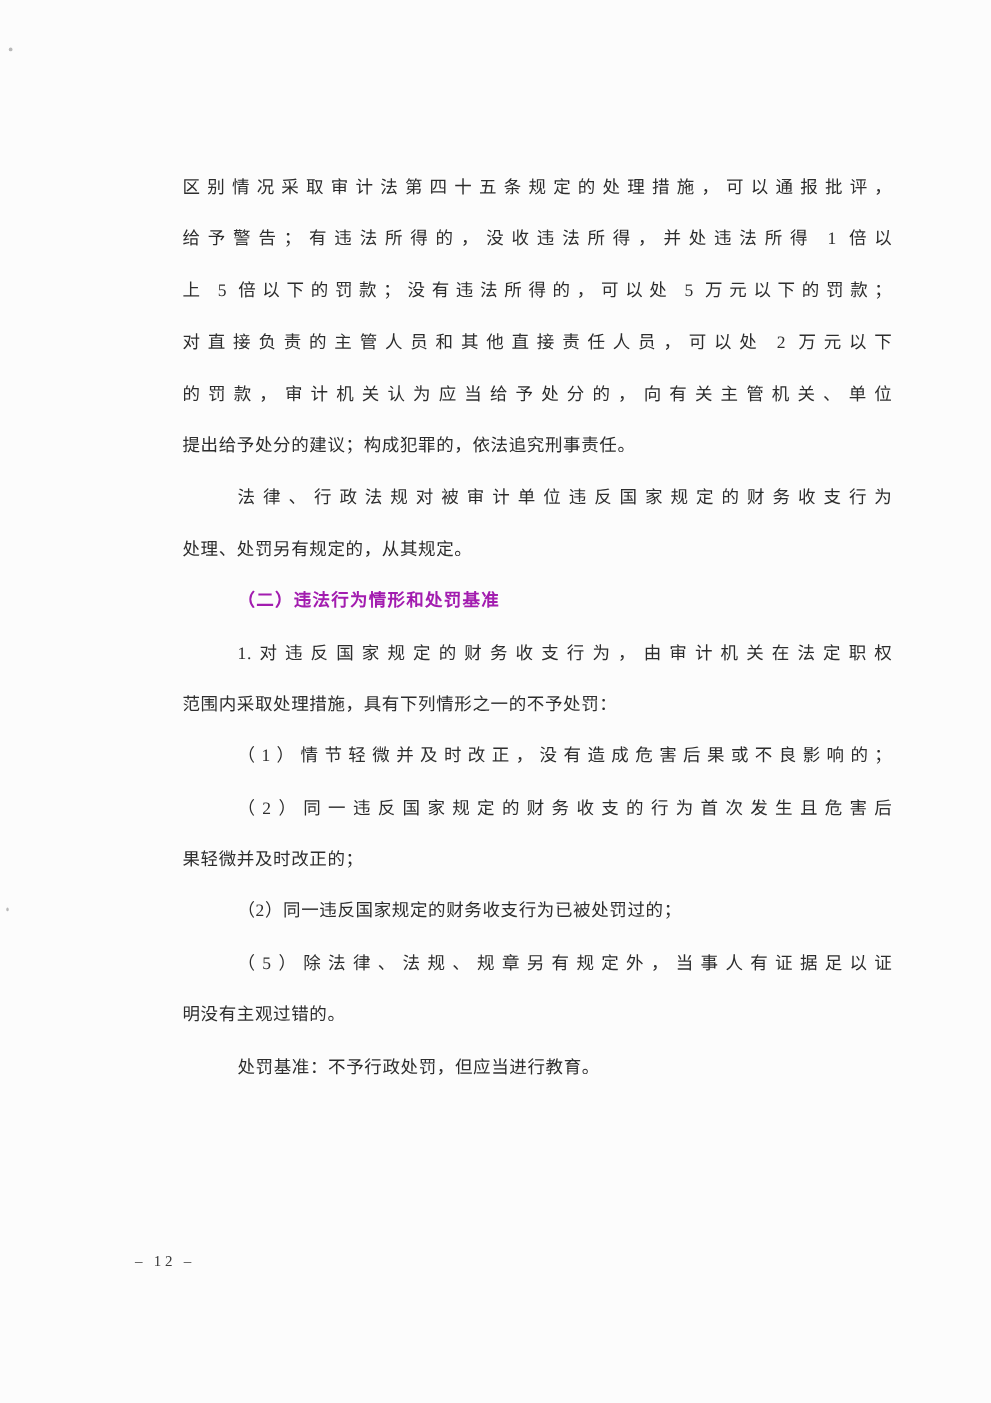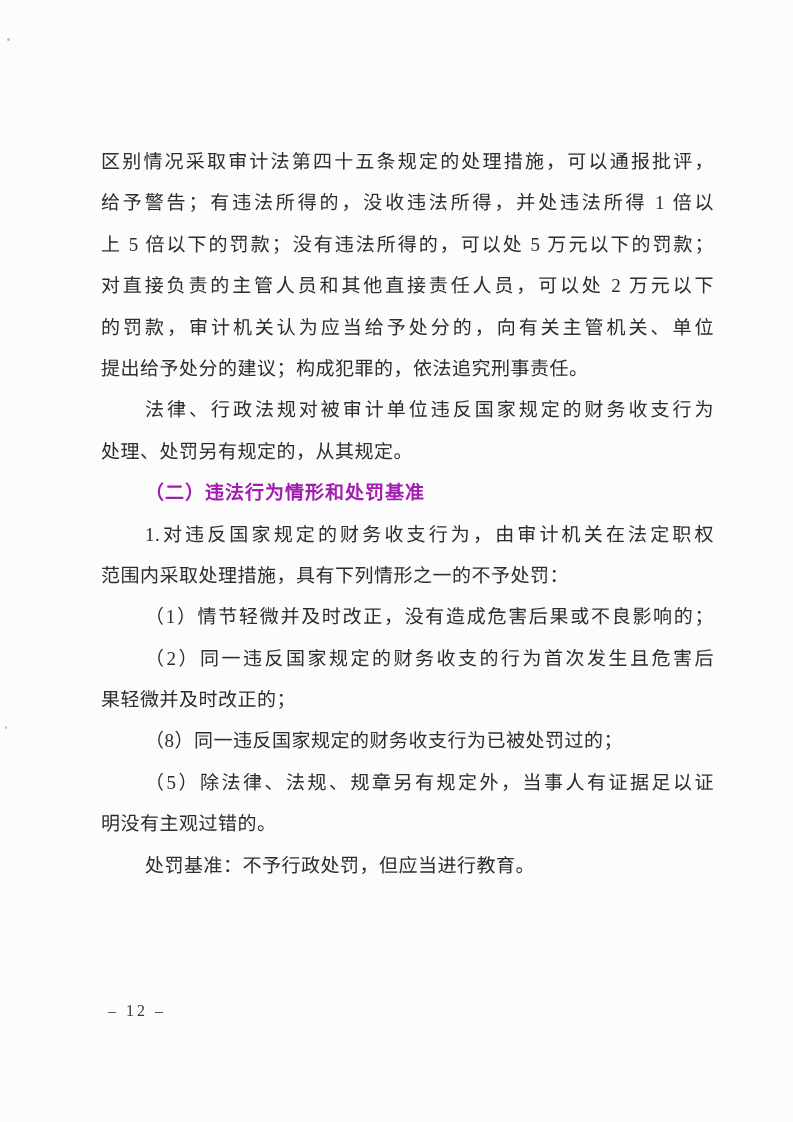--- a/index.html
+++ b/index.html
@@ -13,41 +13,42 @@
     overflow: hidden;
   }
   .content {
     position: absolute;
     left: 101px;
     top: 137px;
     width: 613px;
   }
   .line {
     height: 41.4px;
-    line-height: 49px;
-    font-size: 19px;
+    line-height: 28px;
+    font-size: 14px;
     letter-spacing: 0.5px;
     white-space: nowrap;
+    margin-left: 45px;
   }
   .fill {
     white-space: normal;
     text-align: justify;
     text-align-last: justify;
   }
   .indent { text-indent: 44px; }
   .heading {
     font-weight: bold;
     color: #a21caf;
     letter-spacing: 1px;
   }
   .pageno {
     position: absolute;
     left: 108px;
     top: 1002px;
-    font-size: 16px;
+    font-size: 12px;
     letter-spacing: 3px;
     color: #3a3a3a;
   }
   
   .speck { position: absolute; background: #b9b9b9; border-radius: 50%; }
   .s1 { left: 7px;  top: 38px;  width: 3px; height: 3px; }
   .s2 { left: 5px;  top: 726px; width: 2px; height: 3px; }
 </style>
 </head>
 <body>
@@ -84,21 +85,21 @@
     <div>
       <div class="line fill indent">（1）情节轻微并及时改正，没有造成危害后果或不良影响的；</div>
     </div>
 
     <div>
       <div class="line fill indent">（2）同一违反国家规定的财务收支的行为首次发生且危害后</div>
       <div class="line">果轻微并及时改正的；</div>
     </div>
 
     <div>
-      <div class="line indent">（8）同一违反国家规定的财务收支行为已被处罚过的；</div>
+      <div class="line indent">（2）同一违反国家规定的财务收支行为已被处罚过的；</div>
     </div>
 
 
     <div>
       <div class="line fill indent">（5）除法律、法规、规章另有规定外，当事人有证据足以证</div>
       <div class="line">明没有主观过错的。</div>
     </div>
 
     <div>
       <div class="line indent">处罚基准：不予行政处罚，但应当进行教育。</div>

